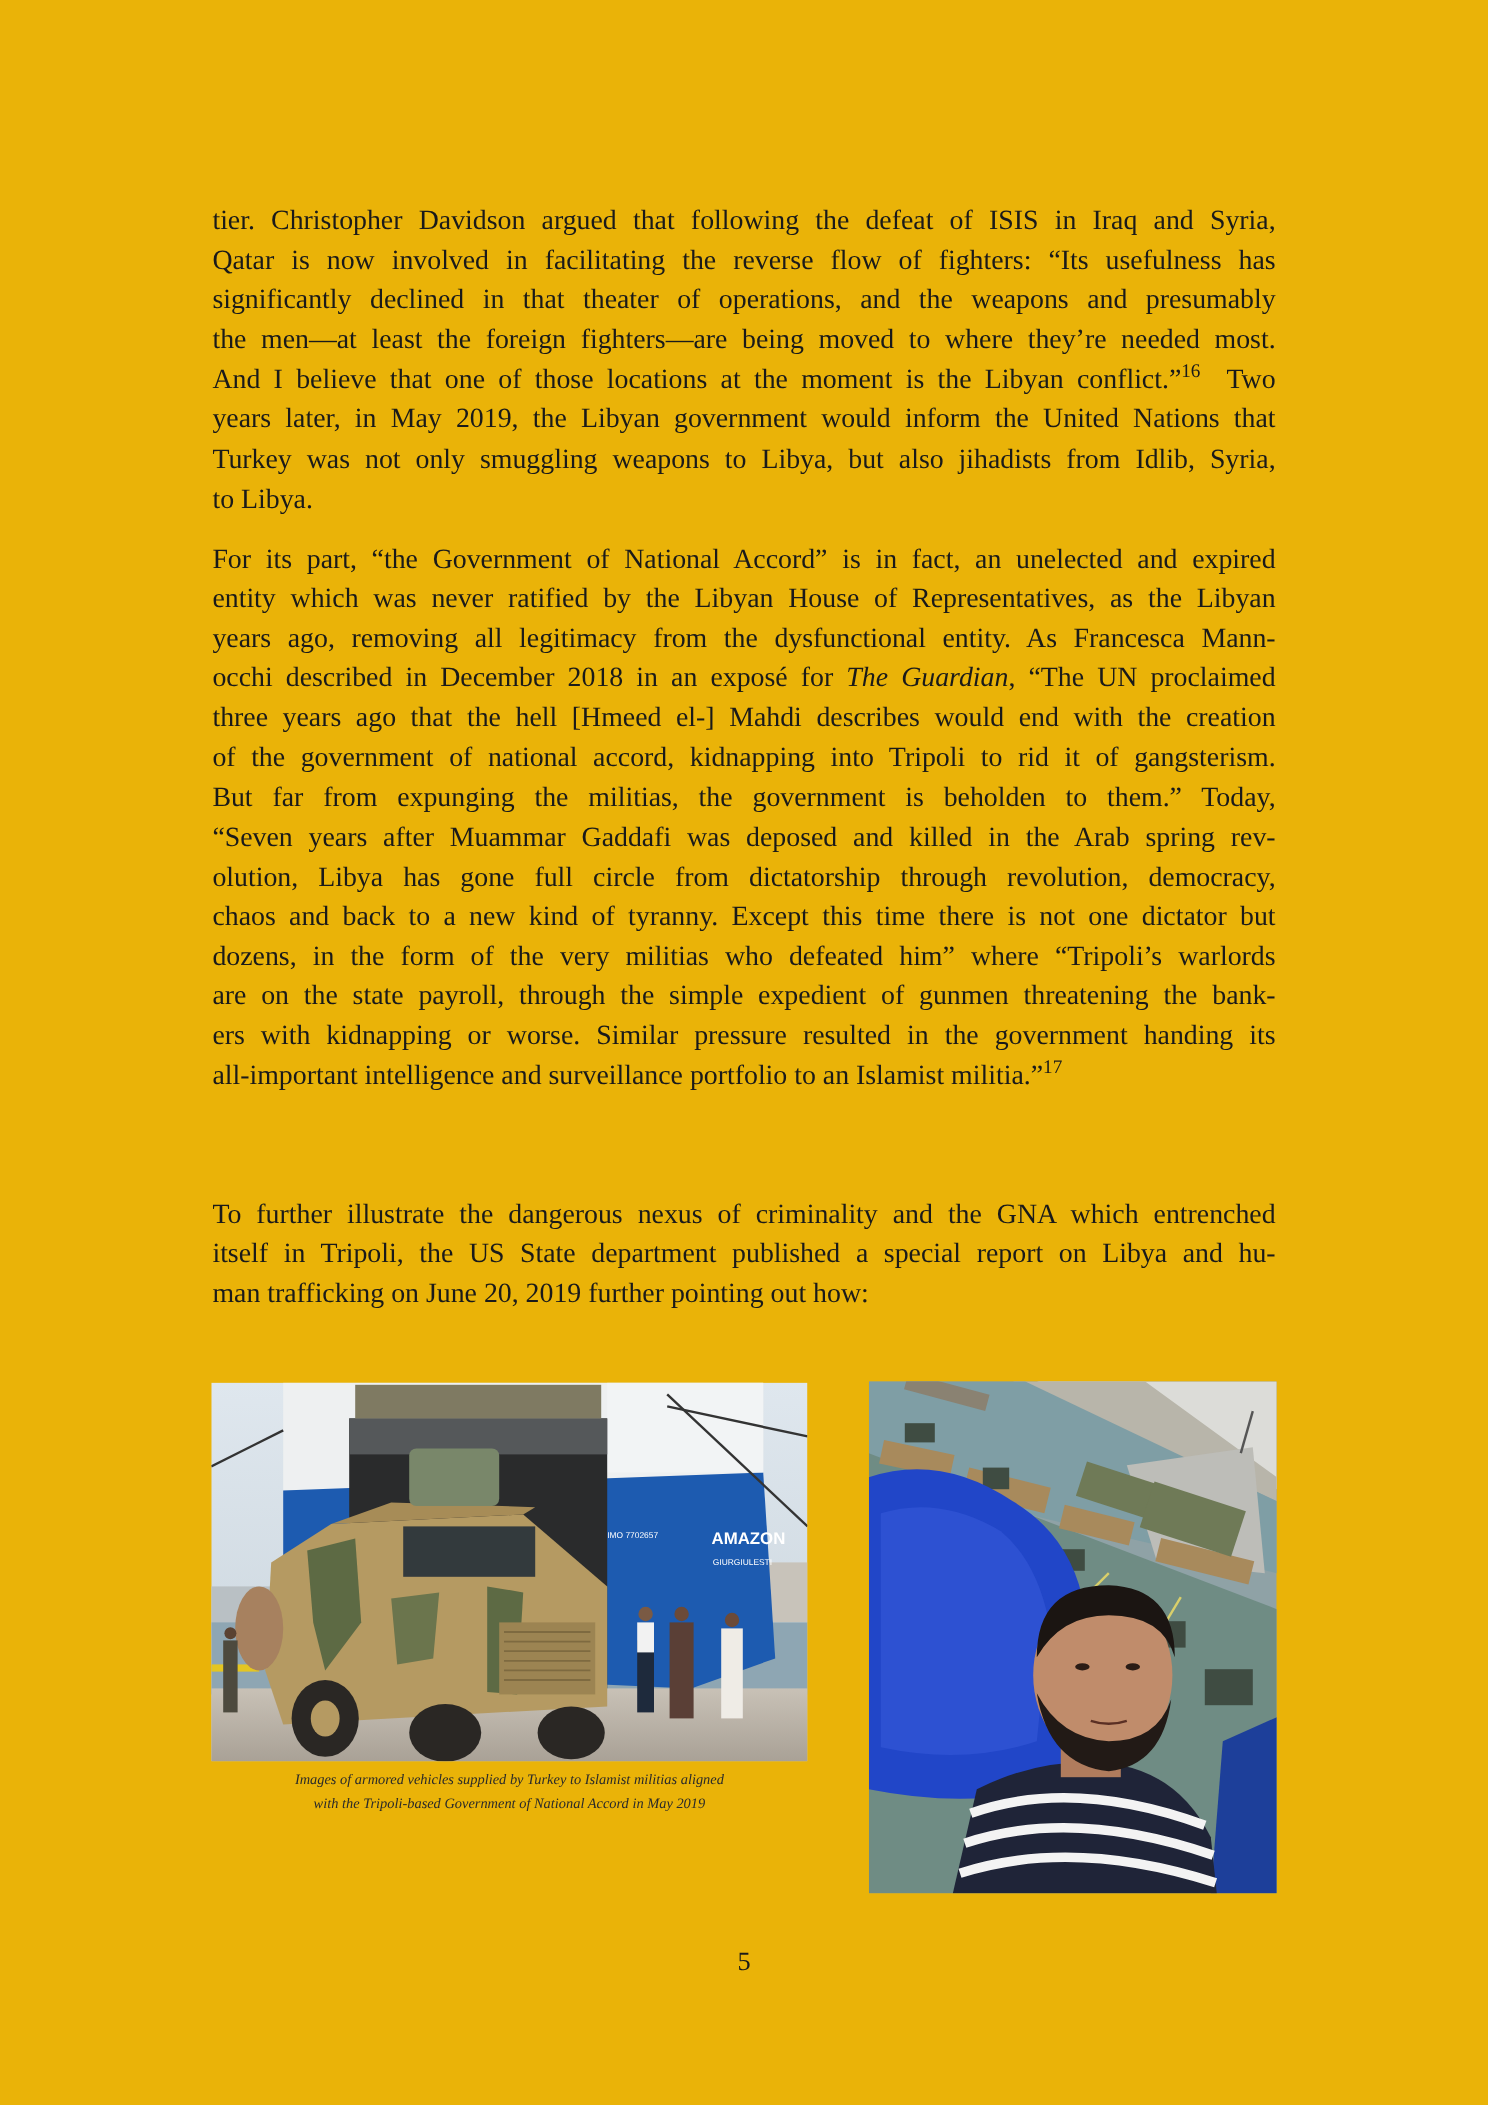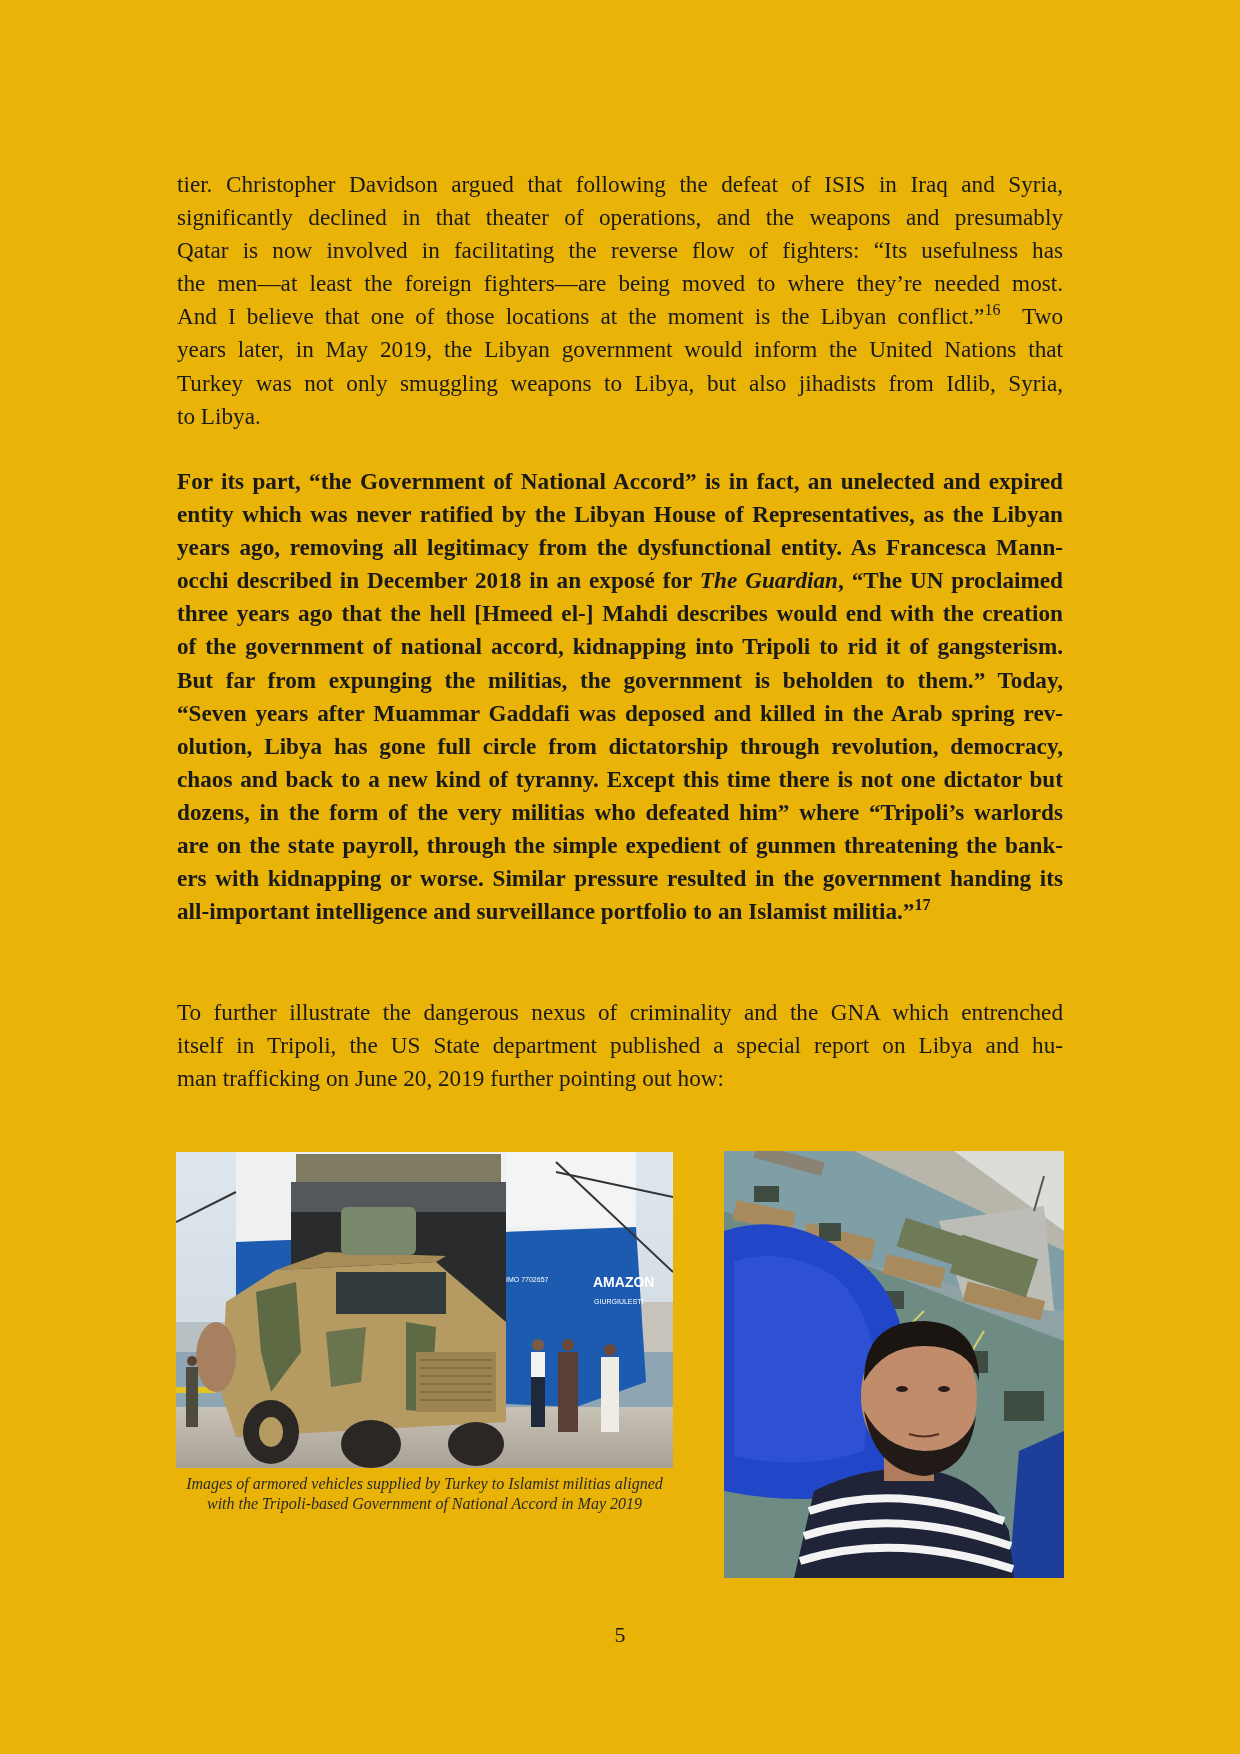--- a/index.html
+++ b/index.html
@@ -17,48 +17,48 @@
     sup.fn { font-size: 16px; vertical-align: 9px; line-height: 0; }
     em { font-style: italic; }
 
     .figure { position: absolute; overflow: hidden; }
     #fig-left { left: 176px; top: 1152px; width: 497px; height: 316px; }
     #fig-right { left: 724px; top: 1151px; width: 340px; height: 427px; }
 
     .caption {
       position: absolute; left: 176px; top: 1474px; width: 497px;
       font-family: "Liberation Serif", "DejaVu Serif", serif;
-      font-style: italic; font-size: 16px; line-height: 19.5px; color: #2a2a2a;
+      font-style: italic; font-size: 12px; line-height: 19.5px; color: #2a2a2a;
       text-align: center;
     }
     .page-number {
       position: absolute; left: 0; width: 1240px; top: 1622px; text-align: center;
       font-family: "Liberation Serif", "DejaVu Serif", serif; font-size: 22px; color: #1a1a1a;
     }
   </style>
 </head>
 <body>
 
 <div class="page">
 
   <div class="text-block" style="top:168px;">
 
     <p class="para">
       <span class="line">tier. Christopher Davidson argued that following the defeat of ISIS in Iraq and Syria,</span>
+      <span class="line">Qatar is now involved in facilitating the reverse flow of fighters: “Its usefulness has</span>
       <span class="line">significantly declined in that theater of operations, and the weapons and presumably</span>
-      <span class="line">Qatar is now involved in facilitating the reverse flow of fighters: “Its usefulness has</span>
       <span class="line">the men—at least the foreign fighters—are being moved to where they’re needed most.</span>
       <span class="line"><span>And I believe that one of those locations at the moment is the Libyan conflict.”</span><sup class="fn">16</sup><span style="white-space:pre;">  Two</span></span>
       <span class="line">years later, in May 2019, the Libyan government would inform the United Nations that</span>
       <span class="line">Turkey was not only smuggling weapons to Libya, but also jihadists from Idlib, Syria,</span>
       <span class="line last">to Libya.</span>
     </p>
   </div>
 
-  <div class="text-block" style="top:465px;font-weight:bold;">
+  <div class="text-block" style="top:450px;">
 
     <p class="para">
       <span class="line">For its part, “the Government of National Accord” is in fact, an unelected and expired</span>
       <span class="line">entity which was never ratified by the Libyan House of Representatives, as the Libyan</span>
       <span class="line">years ago, removing all legitimacy from the dysfunctional entity. As Francesca Mann-</span>
       <span class="line"><span style="white-space:pre;">occhi described in December 2018 in an exposé for </span><em>The Guardian</em><span>, “The UN proclaimed</span></span>
       <span class="line">three years ago that the hell [Hmeed el-] Mahdi describes would end with the creation</span>
       <span class="line">of the government of national accord, kidnapping into Tripoli to rid it of gangsterism.</span>
       <span class="line">But far from expunging the militias, the government is beholden to them.” Today,</span>
       <span class="line">“Seven years after Muammar Gaddafi was deposed and killed in the Arab spring rev-</span>

